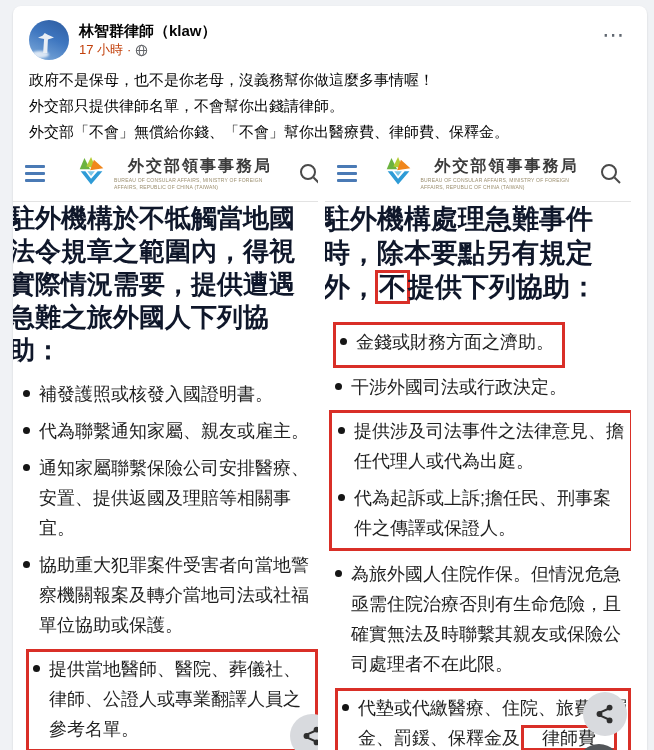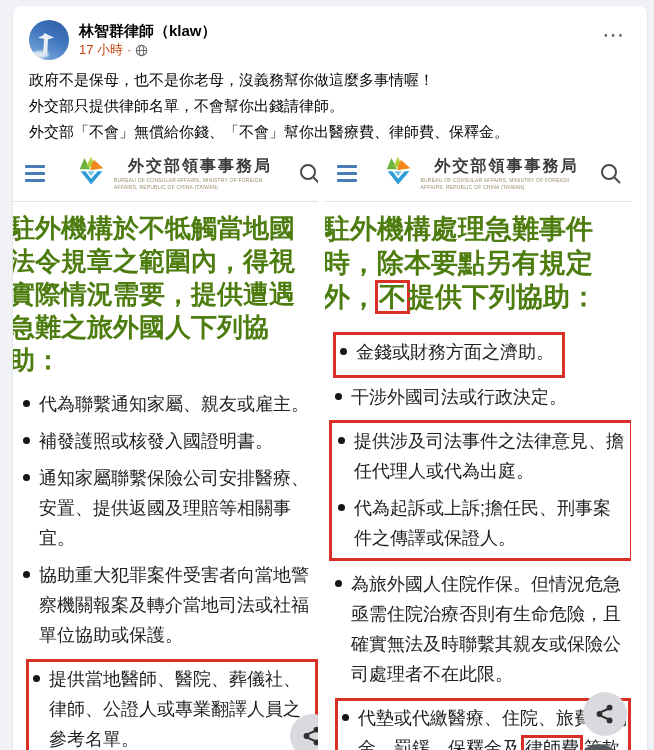--- a/index.html
+++ b/index.html
@@ -65,21 +65,21 @@
   .logo svg{width:34px;height:34px;flex:0 0 34px;}
   .logo-title{
     font-family:"Liberation Serif","DejaVu Serif",serif;
     font-size:16px;font-weight:700;letter-spacing:2px;color:#3c3c3c;white-space:nowrap;text-align:right;
   }
   .logo-sub{font-size:5px;color:#9b8e6e;width:158px;line-height:1.35;letter-spacing:.2px;}
   .search{flex:0 0 auto;cursor:pointer;}
   .photo.left .search{margin-right:-12px;}
   
   .ph-heading{
-    font-weight:700;color:#4d7c0f;margin-top:10px;
+    font-weight:700;color:#0f172a;margin-top:0;
     word-break:break-all;
   }
   .photo.left .ph-heading{font-size:26px;line-height:33px;width:300px;margin-left:-4px;}
   .photo.right .ph-heading{font-size:27px;line-height:34px;width:290px;margin-left:-2px;letter-spacing:0;}
   .boxed-char{
     display:inline-block;border:3px solid var(--red);
     padding:0 1px;margin:0 -2px;line-height:1.05;
   }
   
   .bullets{padding:0 6px;margin-top:12px;}
@@ -94,21 +94,21 @@
   
   .rb{border:3px solid var(--red);}
   .rb-solo{display:inline-block;margin:6px 0 4px 2px;padding:2px 8px 8px 0;}
   .rb-solo .bullet{margin-bottom:0;}
   .rb-wide{display:block;margin:8px -8px 8px -2px;padding:3px 6px 3px 2px;}
   .rb-wide .bullet:last-child{margin-bottom:2px;}
   .rb-last{display:block;padding:2px 0 5px;}
   .photo.left .rb-last{margin:9px -6px 0 7px;}
   .photo.right .rb-last{margin:9px -6px 0 4px;}
   .rb-last .bullet{margin-bottom:0;}
-  .inline-red{border:3px solid var(--red);padding:0 1px;margin:0 1px;}
+  .inline-red{border:3px solid var(--red);padding:0 18px;margin:0 1px;}
   
   .share-btn{
     position:absolute;width:44px;height:44px;border-radius:50%;background:#d8dade;
     display:flex;align-items:center;justify-content:center;cursor:pointer;
   }
   .photo.left .share-btn{right:-16px;bottom:-2px;}
   .photo.right .share-btn{right:4px;bottom:20px;}
   .partial-circle{
     position:absolute;right:10px;bottom:-32px;width:44px;height:44px;border-radius:50%;
     background:#53565a;cursor:pointer;
@@ -166,22 +166,22 @@
         </span>
         <svg class="search" width="24" height="24" viewBox="0 0 24 24" fill="none" stroke="#4a4a4a" stroke-width="2">
           <circle cx="10" cy="10" r="7"></circle>
             <line x1="15.5" y1="15.5" x2="21" y2="21"></line>
         </svg>
       </div>
 
       <div class="ph-heading">駐外機構於不牴觸當地國法令規章之範圍內，得視實際情況需要，提供遭遇急難之旅外國人下列協助：</div>
 
       <div class="bullets">
+        <div class="bullet">補發護照或核發入國證明書。</div>
         <div class="bullet">代為聯繫通知家屬、親友或雇主。</div>
-        <div class="bullet">補發護照或核發入國證明書。</div>
         <div class="bullet">通知家屬聯繫保險公司安排醫療、安置、提供返國及理賠等相關事宜。</div>
         <div class="bullet">協助重大犯罪案件受害者向當地警察機關報案及轉介當地司法或社福單位協助或保護。</div>
         <div class="rb rb-last">
           <div class="bullet">提供當地醫師、醫院、葬儀社、律師、公證人或專業翻譯人員之參考名單。</div>
         </div>
       </div>
 
       <div class="share-btn">
         <svg width="22" height="22" viewBox="0 0 24 24" fill="#2f2f2f">
           <circle cx="17" cy="5" r="3.2"></circle>

